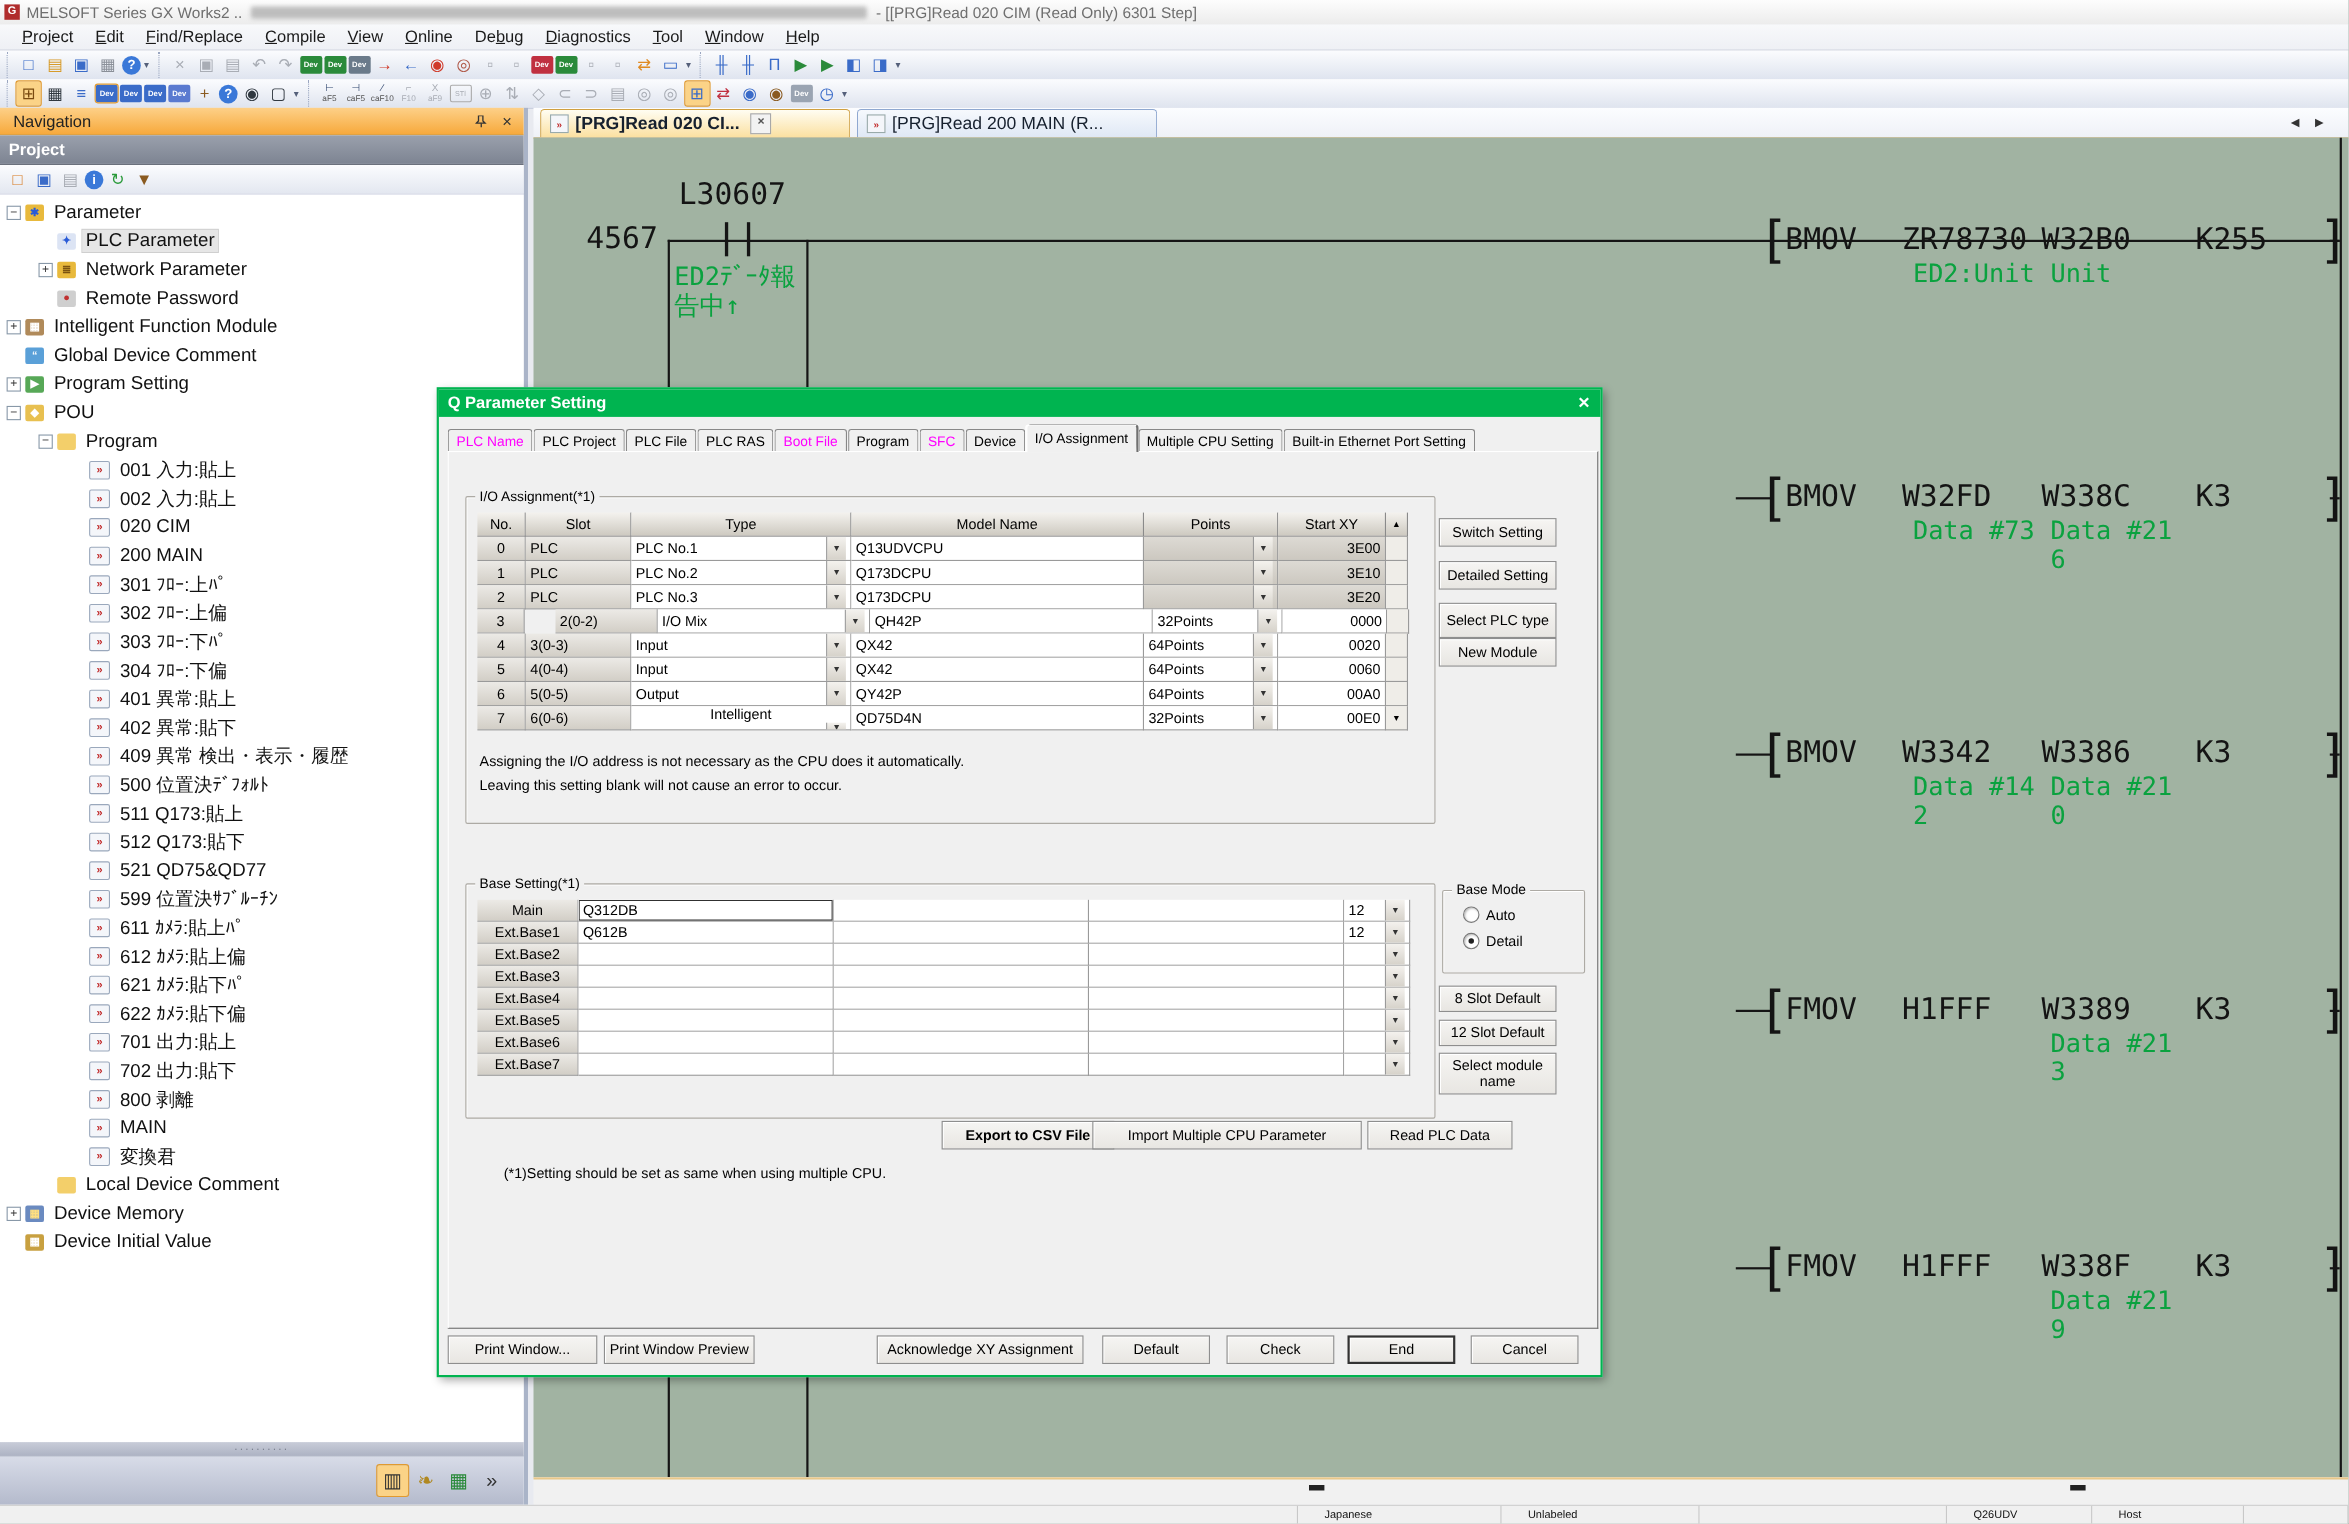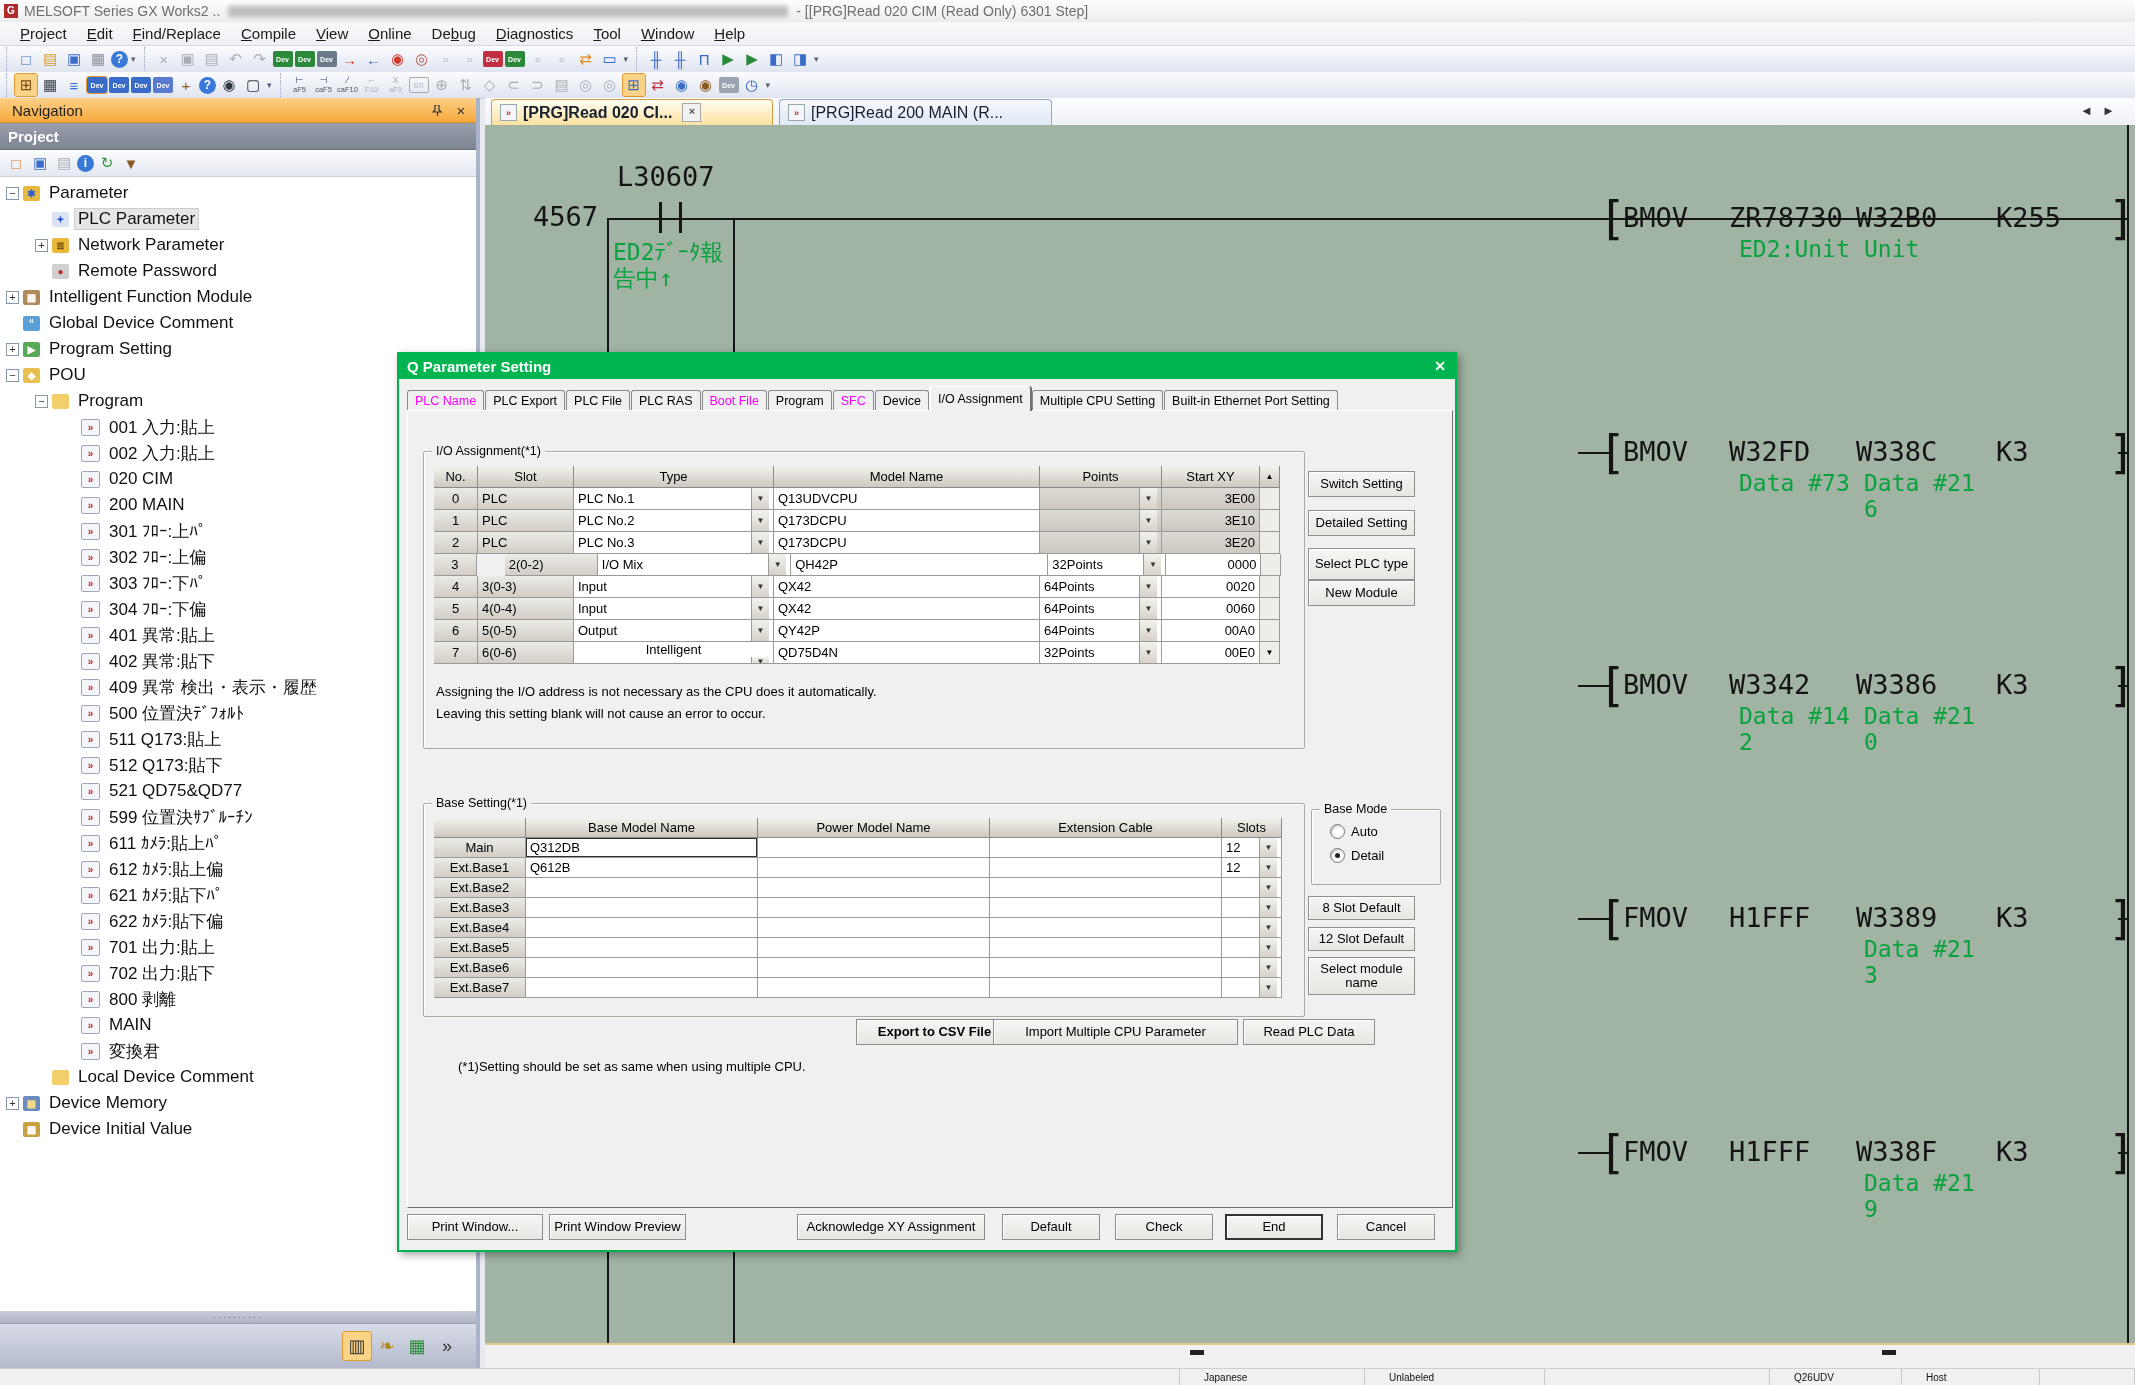--- a/index.html
+++ b/index.html
@@ -580,21 +580,21 @@
 </div>
 
 <div id="dialog">
   <div id="dlg-title">
     <span>Q Parameter Setting</span>
     <span class="grow"></span>
     <span id="dlg-close">✕</span>
   </div>
   <div id="dlg-tabs">
       <div class="dtab magenta">PLC Name</div>
-      <div class="dtab">PLC Export</div>
+      <div class="dtab">PLC Project</div>
       <div class="dtab">PLC File</div>
       <div class="dtab">PLC RAS</div>
       <div class="dtab magenta">Boot File</div>
       <div class="dtab">Program</div>
       <div class="dtab magenta">SFC</div>
       <div class="dtab">Device</div>
       <div class="dtab active">I/O Assignment</div>
       <div class="dtab">Multiple CPU Setting</div>
       <div class="dtab">Built-in Ethernet Port Setting</div>
     </div>
@@ -794,27 +794,20 @@
             <div class="wcell" style="width: 20px; height: 22px; background: rgb(239, 237, 232); font-size: 8px; justify-content: center;">▼</div>
           </div>
         </div>
       <div class="note" style="left:12px;top:232px;">Assigning the I/O address is not necessary as the CPU does it automatically.</div>
       <div class="note" style="left:12px;top:254px;">Leaving this setting blank will not cause an error to occur.</div>
     </div>
 
     <div class="groupbox" id="base-group" style="left:15px;top:392px;width:880px;height:212px;">
       <span class="grouplab">Base Setting(*1)</span>
       <div id="base-table" style="position:absolute;left:10px;top:14px;">
-          <div class="grow-flex">
-            <div class="hcell" style="width: 92px; height: 20px;"></div>
-            <div class="hcell" style="width: 232px; height: 20px;">Base Model Name</div>
-            <div class="hcell" style="width: 232px; height: 20px;">Power Model Name</div>
-            <div class="hcell" style="width: 232px; height: 20px;">Extension Cable</div>
-            <div class="hcell" style="width: 60px; height: 20px;">Slots</div>
-          </div>
           <div class="grow-flex">
             <div class="gcell" style="width: 92px; height: 20px; justify-content: center;">Main</div>
             <div class="wcell" style="width: 232px; height: 20px; box-shadow: rgb(48, 48, 48) 0px 0px 0px 1px inset;">Q312DB</div>
             <div class="wcell" style="width: 232px; height: 20px;"></div>
             <div class="wcell" style="width: 232px; height: 20px;"></div>
             <div class="wcell" style="width: 60px; height: 20px;">
               <span>12</span>
               <span class="dd">▼</span>
             </div>
           </div>

